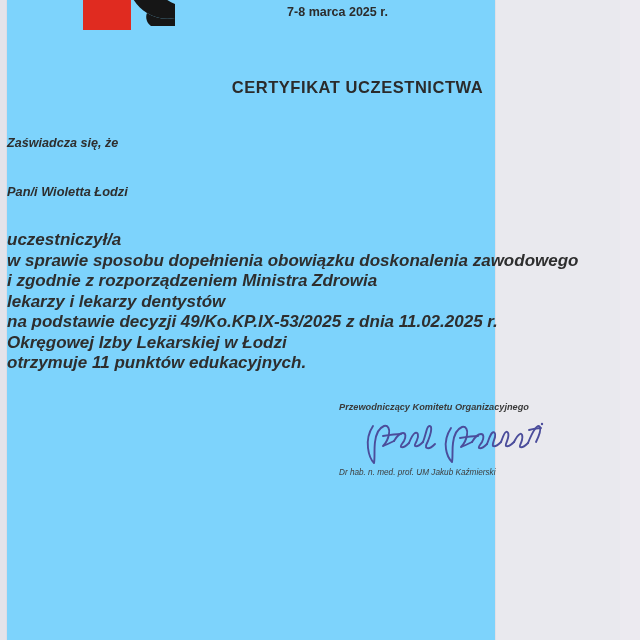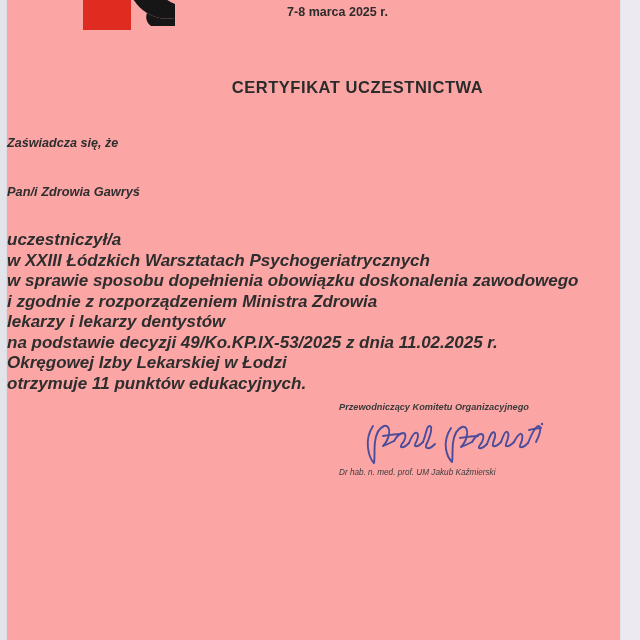--- a/index.html
+++ b/index.html
@@ -11,23 +11,23 @@
     height: 640px;
     background: #e9e9ee;
     font-family: "Liberation Sans", sans-serif;
     overflow: hidden;
   }
 
   .page {
     position: absolute;
     left: 7px;
     top: 0;
-    width: 613px;
+    width: 488px;
     height: 640px;
-    background: #fca5a5;
+    background: #7dd3fc;
     box-shadow: 0 0 0 0.5px #d8d8e0;
   }
 
   .gutter-left {
     position: absolute;
     left: 0; top: 0;
     width: 7px; height: 640px;
     background: #e3e3ea;
   }
   .gutter-right {
@@ -169,24 +169,23 @@
 
   <div class="date-line">
     <span class="inner">7-8 marca 2025 r.</span>
   </div>
 
   <div class="cert-title">CERTYFIKAT UCZESTNICTWA</div>
 
   <div class="body-block">
     <div class="line attest">Zaświadcza się, że</div>
     <div class="gap-md"></div>
-    <div class="line recipient">Pan/i Zdrowia Gawryś</div>
+    <div class="line recipient">Pan/i Wioletta Łodzi</div>
     <div class="gap-md"></div>
     <div class="line">uczestniczył/a</div>
-    <div class="line">w XXIII Łódzkich Warsztatach Psychogeriatrycznych</div>
     <div class="line">w sprawie sposobu dopełnienia obowiązku doskonalenia zawodowego</div>
     <div class="line">i zgodnie z rozporządzeniem Ministra Zdrowia</div>
     <div class="line">lekarzy i lekarzy dentystów</div>
     <div class="line">na podstawie decyzji 49/Ko.KP.IX-53/2025 z dnia 11.02.2025 r.</div>
     <div class="line">Okręgowej Izby Lekarskiej w Łodzi</div>
     <div class="line">otrzymuje 11 punktów edukacyjnych.</div>
   </div>
 
   <div class="sig-block">
     <div class="sig-role">Przewodniczący Komitetu Organizacyjnego</div>

